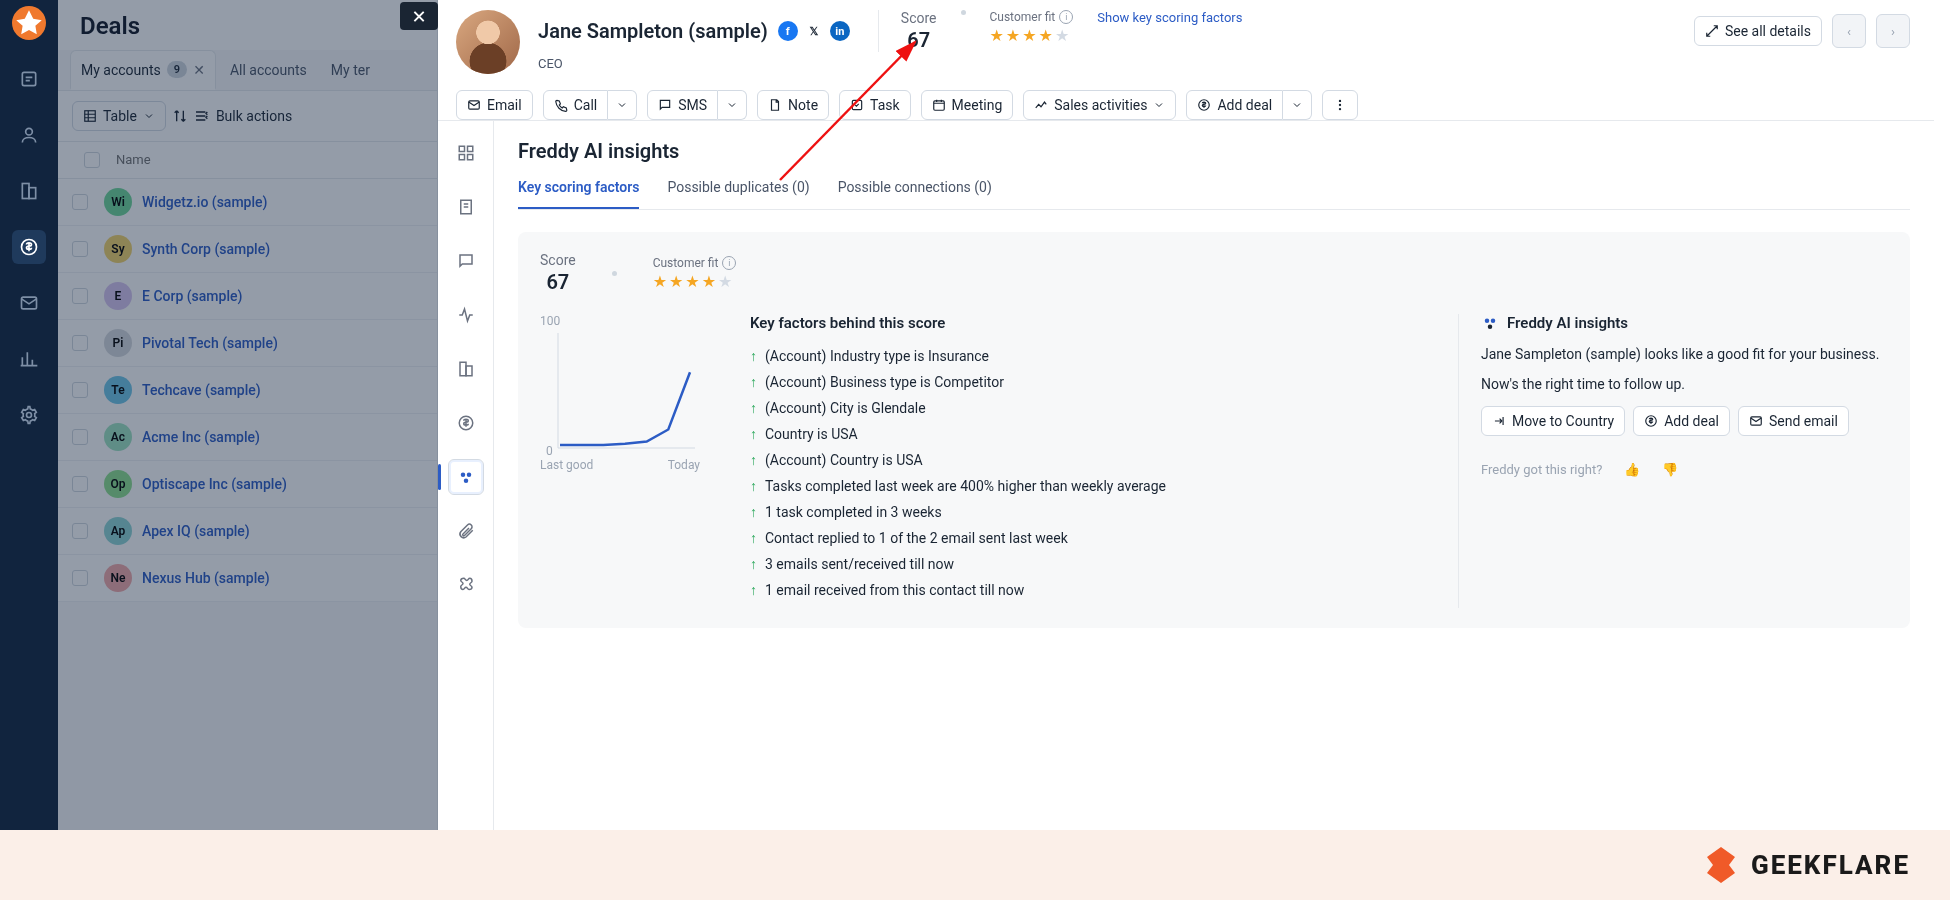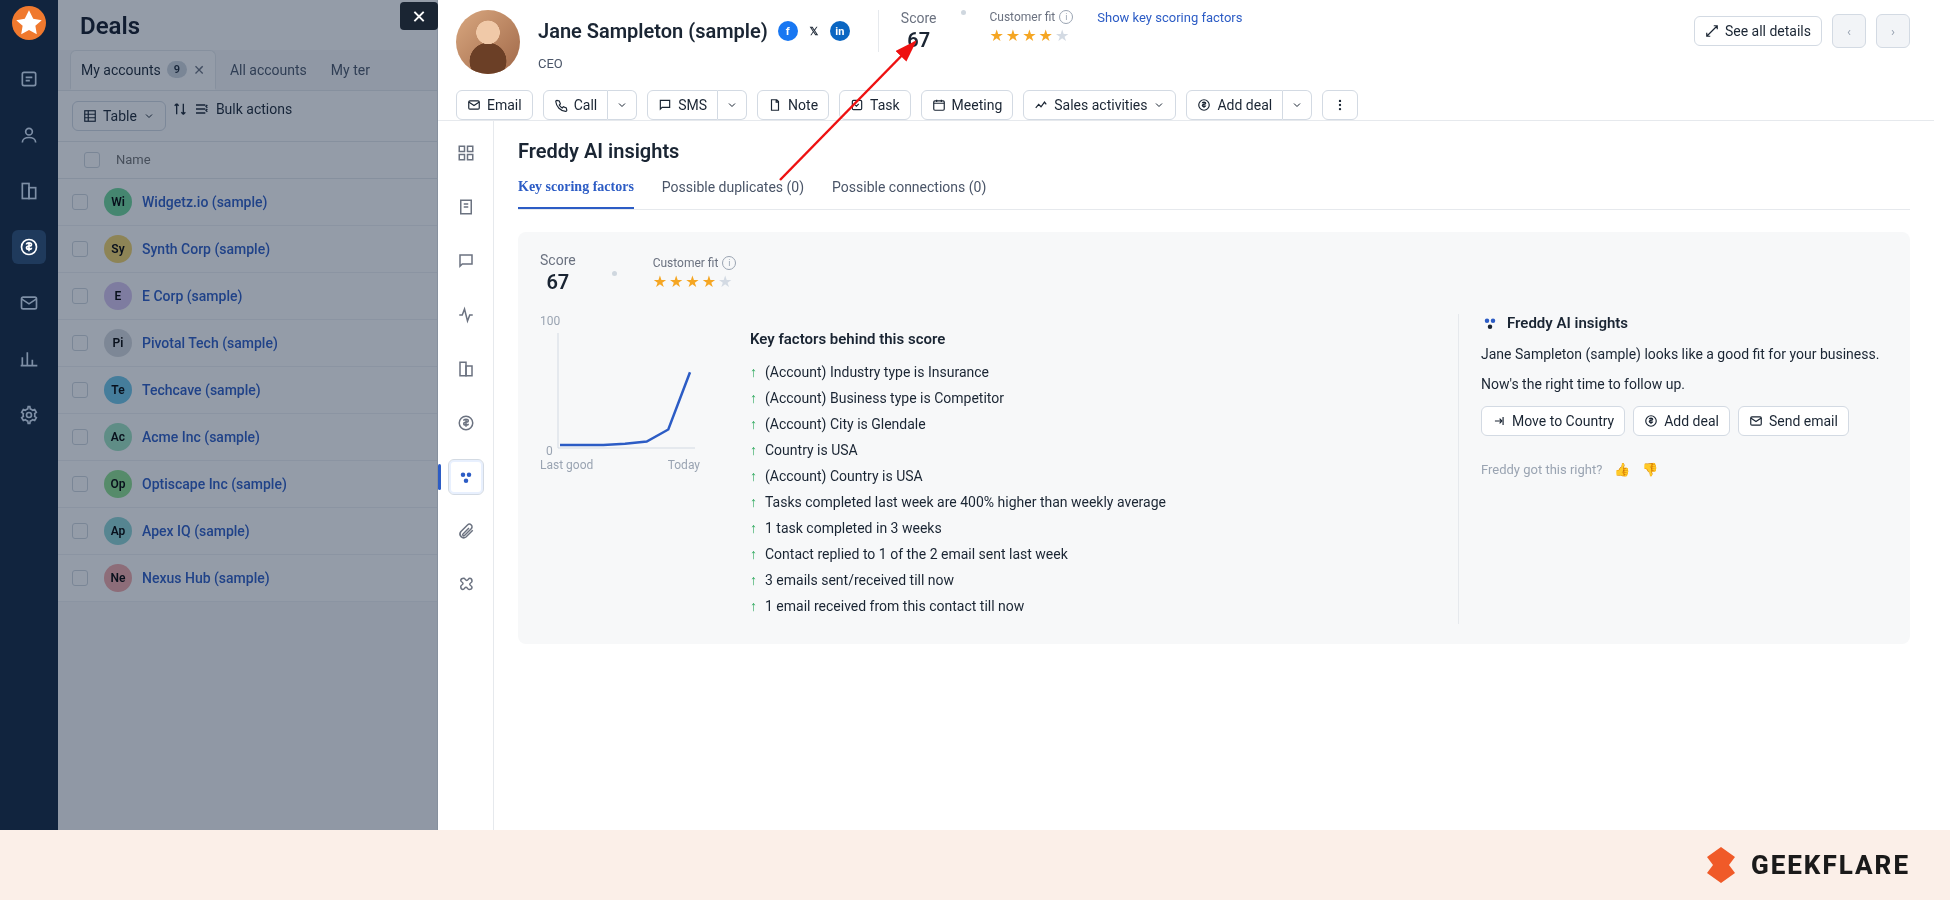--- a/index.html
+++ b/index.html
@@ -14,21 +14,21 @@
 .rail .bottom { margin-top:auto; margin-bottom:20px; display:flex; flex-direction:column; gap:22px; align-items:center; }
 
 
 .deals-panel { position:absolute; left:58px; top:0; width:380px; height:100%; background:#f7f8f9; border-right:1px solid #e6e9ed; }
 .deals-panel h1 { font-size:24px; font-weight:600; color:#111827; padding:12px 22px 10px; background:#fff; }
 .deals-tabs { display:flex; align-items:center; gap:4px; padding:0 12px; border-bottom:1px solid #e6e9ed; background:#f7f8f9; }
 .deals-tab { display:flex; align-items:center; gap:6px; padding:10px 10px; font-size:14px; color:#4a5568; cursor:pointer; white-space:nowrap; }
 .deals-tab.active { background:#fff; border:1px solid #e6e9ed; border-bottom:2px solid #fff; border-radius:6px 6px 0 0; color:#1a2533; }
 .deals-tab .badge { background:#cfd7df; color:#1a2533; font-size:11px; border-radius:10px; padding:2px 7px; font-weight:600; }
 .deals-tab .closex { color:#6b7280; font-size:14px; }
-.deals-toolbar { display:flex; align-items:flex-start; gap:6px; padding:10px 14px; border-bottom:1px solid #e6e9ed; background:#fff; }
+.deals-toolbar { display:flex; align-items:center; gap:6px; padding:10px 14px; border-bottom:1px solid #e6e9ed; background:#fff; }
 .btn-outline { display:inline-flex; align-items:center; gap:6px; border:1px solid #d3dae3; background:#fff; padding:6px 10px; border-radius:6px; font-size:14px; color:#1a2533; cursor:pointer; }
 .btn-ghost { display:inline-flex; align-items:center; gap:6px; background:transparent; border:none; font-size:14px; color:#1a2533; cursor:pointer; }
 .deals-head { display:flex; padding:10px 26px; border-bottom:1px solid #e6e9ed; font-size:13px; color:#737373; background:#fff; }
 .deals-head .col-check { width:32px; }
 .deals-row { display:flex; align-items:center; padding:9px 14px; border-bottom:1px solid #eef1f4; background:#fff; }
 .deals-row .col-check { width:32px; }
 .deals-row .avatar { width:28px; height:28px; border-radius:50%; display:flex; align-items:center; justify-content:center; font-size:12px; font-weight:600; margin-right:10px; }
 .deals-row .name { font-size:14px; color:#2c5cc5; font-weight:500; cursor:pointer; }
 .deals-check { width:16px; height:16px; border:1.5px solid #cfd7df; border-radius:3px; cursor:pointer; }
 
@@ -72,38 +72,38 @@
 .detail-body { flex:1; display:flex; overflow:hidden; }
 .side-tabs { width:56px; border-right:1px solid #e6e9ed; display:flex; flex-direction:column; align-items:center; padding-top:14px; gap:18px; }
 .side-tabs .st { width:36px; height:36px; display:flex; align-items:center; justify-content:center; border-radius:6px; cursor:pointer; color:#6b7280;}
 .side-tabs .st.active { border:1px solid #d3dae3; background:#fff; box-shadow:0 0 0 2px #e8f0fe inset; position:relative; }
 .side-tabs .st.active::before { content:""; position:absolute; left:-11px; top:4px; bottom:4px; width:3px; background:#2c5cc5; border-radius:2px; }
 
 .content { flex:1; padding:18px 24px; overflow:auto; }
 .content h2 { font-size:20px; font-weight:600; color:#1a2533; margin-bottom:16px; }
 .tabs2 { display:flex; gap:28px; border-bottom:1px solid #e6e9ed; margin-bottom:22px; }
 .tabs2 .t { padding:0 0 12px; font-size:14px; color:#4a5568; cursor:pointer; }
-.tabs2 .t.active { color:#2c5cc5; font-weight:600; border-bottom:2px solid #2c5cc5;font-family:Liberation Serif, serif; }
+.tabs2 .t.active { color:#2c5cc5; font-weight:600; border-bottom:2px solid #2c5cc5; }
 
 .card { background:#f7f8f9; border-radius:8px; padding:20px 22px; }
 .card-top { display:flex; gap:36px; align-items:center; margin-bottom:20px; }
 .card-body { display:flex; gap:30px; }
 .chart-col { width:180px; }
 .chart-col .y100 { font-size:12px; color:#9aa4b2; }
 .chart-svg { width:160px; height:130px; }
 .chart-x { display:flex; justify-content:space-between; font-size:12px; color:#9aa4b2; width:160px; }
 .factors-col { flex:1; }
-.factors-col h3 { font-size:15px; font-weight:600; margin-bottom:16px; color:#1a2533;margin-top:16px; }
+.factors-col h3 { font-size:15px; font-weight:600; margin-bottom:16px; color:#1a2533; }
 .factor { display:flex; align-items:center; gap:8px; font-size:14px; color:#1a2533; margin-bottom:10px; }
 .factor .arrow { color:#2ca85c; font-weight:700; }
 .right-col { width:430px; border-left:1px solid #e6e9ed; padding-left:22px; }
 .right-col h3 { font-size:15px; font-weight:600; margin-bottom:14px; display:flex; align-items:center; gap:8px; color:#1a2533;}
 .right-col p { font-size:14px; color:#1a2533; margin-bottom:14px; }
 .right-actions { display:flex; gap:8px; margin-bottom:26px; }
-.feedback { font-size:13px; color:#9aa4b2; display:flex; gap:12px; }
+.feedback { font-size:13px; color:#9aa4b2; display:flex; gap:22px; }
 
 .help-fab { position:absolute; left:380px; bottom:30px; width:36px; height:36px; border-radius:50%; background:#8a97a8; color:#fff; display:flex; align-items:center; justify-content:center; font-size:18px; z-index:30; cursor:pointer; box-shadow:0 2px 6px rgba(0,0,0,.2); }
 
 
 .footer-strip { position:absolute; left:0; bottom:0; width:100%; height:70px; background:#fbefe8; display:flex; align-items:center; justify-content:flex-end; padding-right:40px; z-index:40; }
 .geek { display:flex; align-items:center; gap:10px; font-weight:800; font-size:26px; letter-spacing:2px; color:#1a1a1a; }
 .geek svg { width:40px; height:40px; }
 
 
 .red-arrow { position:absolute; z-index:50; pointer-events:none; }

